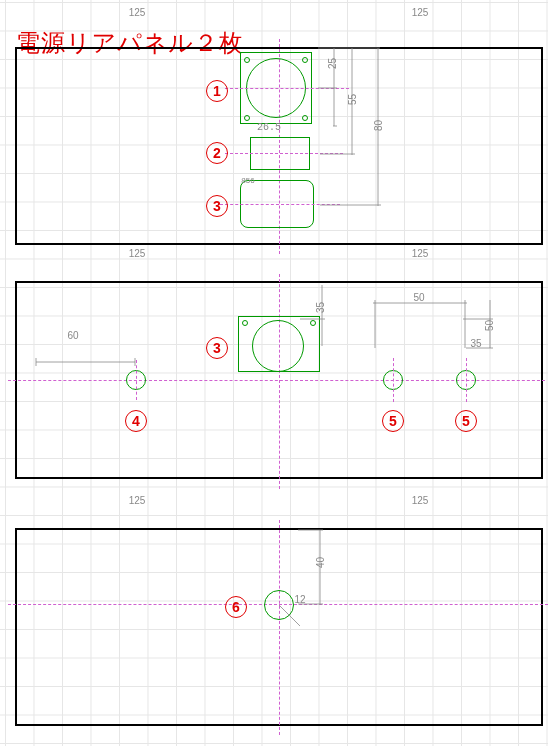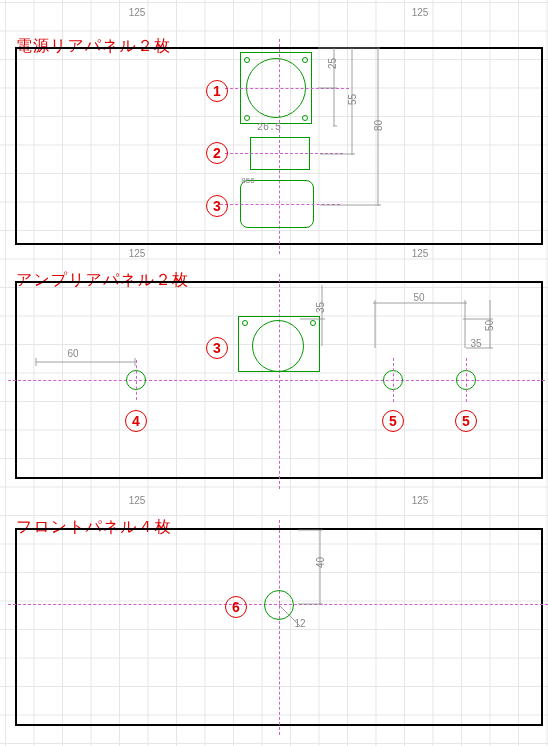--- a/index.html
+++ b/index.html
@@ -23,24 +23,23 @@
     z-index: 0;
   }
   .stage {
     position: absolute;
     top: 0; left: 0; right: 0; bottom: 0;
     z-index: 1;
   }
   .title {
     position: absolute;
     color: #e00000;
-    font-size: 16px;
+    font-size: 24px;
     font-weight: 500;
     letter-spacing: 1px;
-    margin-top: 9px;
   }
   .panel-rect {
     position: absolute;
     border: 2px solid #000;
     background: transparent;
   }
   .circ-label {
     position: absolute;
     width: 22px; height: 22px;
     border: 1.5px solid #e00000;
@@ -131,21 +130,20 @@
       <line x1="320" y1="154" x2="355" y2="154"></line>
       <line x1="320" y1="205" x2="381" y2="205"></line>
     </g>
   </svg>
   <div class="dim" style="left:326px; top:58px; width:12px; transform:rotate(-90deg);">25</div>
   <div class="dim" style="left:344px; top:94px; width:16px; transform:rotate(-90deg);">55</div>
   <div class="dim" style="left:370px; top:120px; width:16px; transform:rotate(-90deg);">80</div>
   <div class="dim" style="left:255px; top:122px; width:28px;font-family:Liberation Mono, monospace;">26.5</div>
   <div class="dim" style="left:239px; top:176px; width:18px; font-size:8px;">856</div>
 
-  <div class="title" style="left:16px; top:261px;">アンプリアパネル２枚</div>
 
   <div class="dim" style="left:117px; top:248px; width:40px;">125</div>
   <div class="dim" style="left:400px; top:248px; width:40px;">125</div>
 
   <div class="panel-rect" style="left:15px; top:281px; width:528px; height:198px;"></div>
 
   <div class="dash v" style="left:279px; top:274px; height:215px;"></div>
   <div class="dash h" style="left:8px; top:380px; width:290px;"></div>
   <div class="dash h" style="left:300px; top:380px; width:245px;"></div>
 
@@ -175,27 +173,26 @@
       <line x1="322" y1="346" x2="322" y2="285"></line>
       <line x1="300" y1="319" x2="325" y2="319"></line>
       <line x1="375" y1="300" x2="375" y2="348"></line>
       <line x1="465" y1="300" x2="465" y2="348"></line>
       <line x1="490" y1="300" x2="490" y2="348"></line>
       <line x1="373" y1="303" x2="467" y2="303"></line>
       <line x1="463" y1="319" x2="493" y2="319"></line>
       <line x1="466" y1="348" x2="493" y2="348"></line>
     </g>
   </svg>
-  <div class="dim" style="left:58px; top:348px; width:30px;">60</div>
+  <div class="dim" style="left:58px; top:330px; width:30px;">60</div>
   <div class="dim" style="left:310px; top:302px; width:20px; transform:rotate(-90deg);">35</div>
   <div class="dim" style="left:404px; top:292px; width:30px;">50</div>
   <div class="dim" style="left:479px; top:320px; width:20px; transform:rotate(-90deg);">50</div>
   <div class="dim" style="left:466px; top:338px; width:20px;">35</div>
 
-  <div class="title" style="left:16px; top:508px;">フロントパネル４枚</div>
 
   <div class="dim" style="left:117px; top:495px; width:40px;">125</div>
   <div class="dim" style="left:400px; top:495px; width:40px;">125</div>
 
   <div class="panel-rect" style="left:15px; top:528px; width:528px; height:198px;"></div>
 
   <div class="dash v" style="left:279px; top:520px; height:215px;"></div>
   <div class="dash h" style="left:8px; top:604px; width:540px;"></div>
 
   <div class="part circle" style="left:264px; top:590px; width:30px; height:30px;"></div>
@@ -203,15 +200,15 @@
 
   <svg class="overlay" width="548" height="746">
     <g stroke="#888" stroke-width="0.8" fill="none">
       <line x1="320" y1="530" x2="320" y2="605"></line>
       <line x1="298" y1="530" x2="323" y2="530"></line>
       <line x1="298" y1="604" x2="323" y2="604"></line>
       <line x1="279" y1="605" x2="300" y2="626"></line>
     </g>
   </svg>
   <div class="dim" style="left:310px; top:557px; width:20px; transform:rotate(-90deg);">40</div>
-  <div class="dim" style="left:291px; top:618px; width:18px;text-align:center;">12</div>
+  <div class="dim" style="left:291px; top:594px; width:18px;text-align:center;">12</div>
 
 </div>
 
 </body></html>

